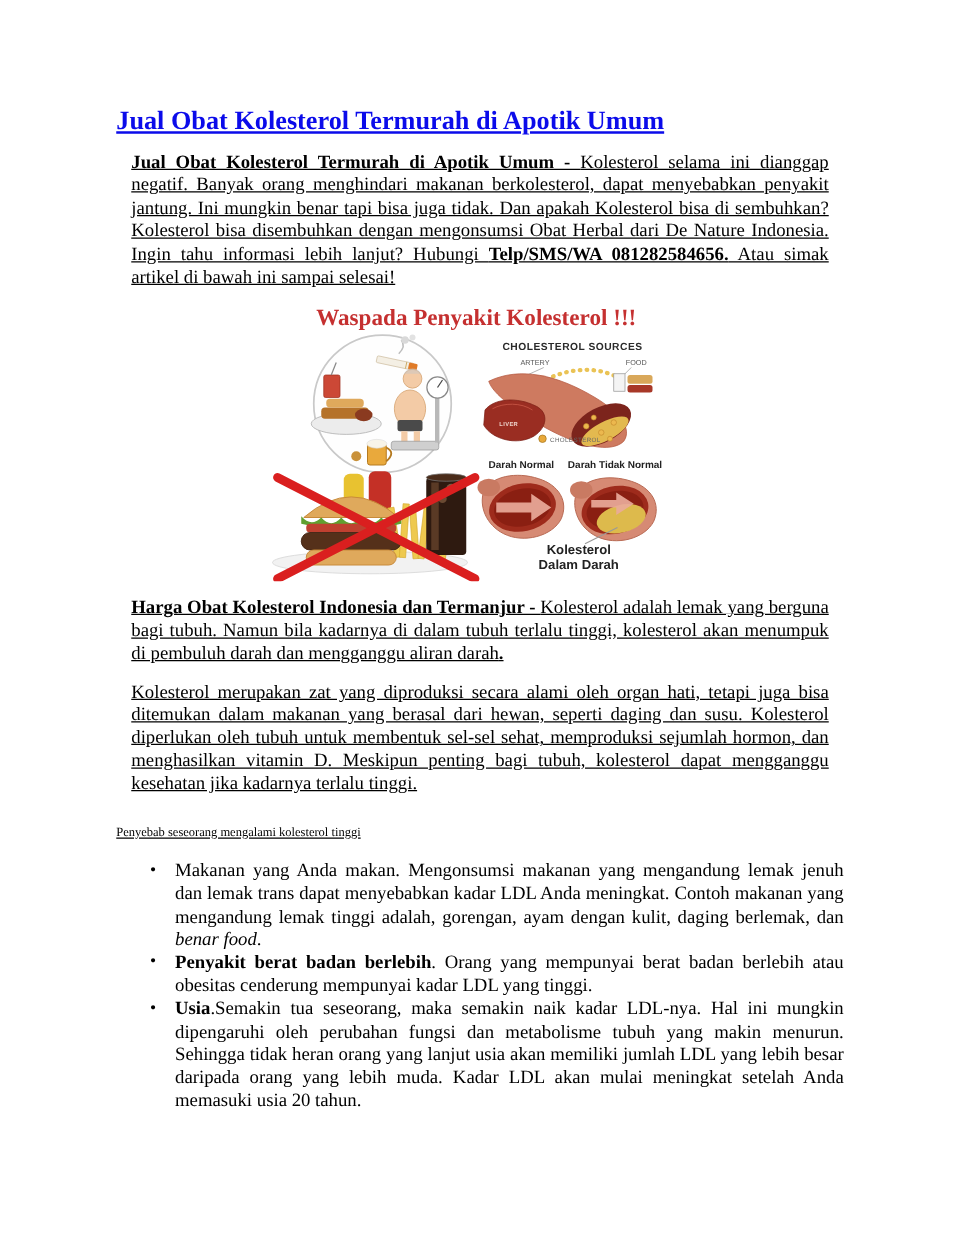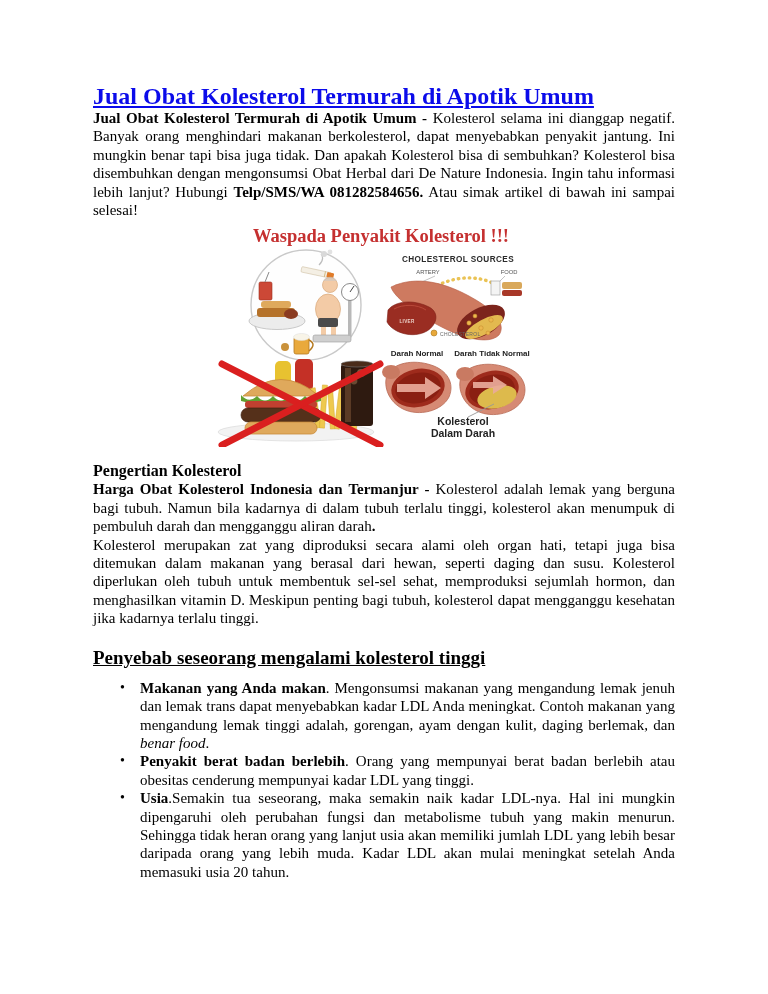--- a/index.html
+++ b/index.html
@@ -8,35 +8,35 @@
   }
   *{box-sizing:border-box;}
   html,body{margin:0;padding:0;background:#ffffff;}
   .page{
     width:768px;height:994px;margin:0 auto;background:#ffffff;
     padding:84px 93px 0 93px;
     font-family:"Liberation Serif", serif;color:#000;
     overflow:hidden;position:relative;
   }
   h1.doc-title{
-    margin:0;font-size:24px;line-height:25px;font-weight:bold;
+    margin:0;font-size:21px;line-height:25px;font-weight:bold;
     color:var(--link-blue);text-decoration:underline;
     font-family:"Liberation Serif", serif;
   }
   p.body-par{
-    margin:0;font-size:15px;line-height:18.4px;text-align:justify;
+    margin:12px;font-size:15px;line-height:18.4px;text-align:justify;text-decoration:underline;
   }
   .intro{margin-top:18px;}
   .s1p1{margin-top:11px;}
   .s1p2{margin-top:0;}
   h2.sec-heading{
     margin:14px 0 0 0;font-size:16px;line-height:19px;font-weight:bold;
   }
   h3.sub-heading{
-    margin:20px 0 0 0;font-size:19px;line-height:19px;font-weight:bold;
+    margin:20px 0 0 0;font-size:10px;line-height:19px;font-weight:normal;
     text-decoration:underline;
   }
   .lead{margin-top:15px;}
   ul.cause-list{
     margin:12px 0 0 0;padding:0 0 0 25px;list-style:none;
   }
   ul.cause-list li{
     position:relative;padding-left:22px;font-size:15px;line-height:18.4px;
     text-align:justify;
   }
@@ -195,32 +195,31 @@
           <ellipse cx="306" cy="172" rx="20" ry="11" transform="rotate(-14 306 172)" fill="#ddba4c"></ellipse>
           <path d="M282,157 L302,157 L302,151 L316,160 L302,169 L302,163 L282,163 Z" fill="#e9aa9a" opacity="0.92"></path>
         </g>
         <line x1="303" y1="179" x2="277" y2="192" stroke="#999" stroke-width="0.9"></line>
         <text x="272" y="200" text-anchor="middle" class="lbl-caption">Kolesterol</text>
         <text x="272" y="212" text-anchor="middle" class="lbl-caption">Dalam Darah</text>
       </g>
     </svg>
   </div>
 
-  <h2 class="sec-heading">Pengertian Kolesterol</h2>
 
   <p class="body-par s1p1"><span style="font-weight: bold;">Harga Obat Kolesterol Indonesia dan Termanjur - </span><span>Kolesterol adalah lemak yang berguna bagi tubuh. Namun bila kadarnya di dalam tubuh terlalu tinggi, kolesterol akan menumpuk di pembuluh darah dan mengganggu aliran darah</span><span style="font-weight: bold;">.</span></p>
   <p class="body-par s1p2"><span>Kolesterol merupakan zat yang diproduksi secara alami oleh organ hati, tetapi juga bisa ditemukan dalam makanan yang berasal dari hewan, seperti daging dan susu. Kolesterol diperlukan oleh tubuh untuk membentuk sel-sel sehat, memproduksi sejumlah hormon, dan menghasilkan vitamin D. Meskipun penting bagi tubuh, kolesterol dapat mengganggu kesehatan jika kadarnya terlalu tinggi.</span></p>
 
   <h3 class="sub-heading">Penyebab seseorang mengalami kolesterol tinggi</h3>
 
 
   <ul class="cause-list">
     <li>
       <span class="dot">•</span>
-      <span><span style="font-weight: bold;">Makanan yang Anda makan</span><span>. Mengonsumsi makanan yang mengandung lemak jenuh dan lemak trans dapat menyebabkan kadar LDL Anda meningkat. Contoh makanan yang mengandung lemak tinggi adalah, gorengan, ayam dengan kulit, daging berlemak, dan </span><span style="font-style: italic;">benar food</span><span>.</span></span>
+      <span><span style="font-weight: normal;">Makanan yang Anda makan</span><span>. Mengonsumsi makanan yang mengandung lemak jenuh dan lemak trans dapat menyebabkan kadar LDL Anda meningkat. Contoh makanan yang mengandung lemak tinggi adalah, gorengan, ayam dengan kulit, daging berlemak, dan </span><span style="font-style: italic;">benar food</span><span>.</span></span>
     </li>
     <li>
       <span class="dot">•</span>
       <span><span style="font-weight: bold;">Penyakit berat badan berlebih</span><span>. Orang yang mempunyai berat badan berlebih atau obesitas cenderung mempunyai kadar LDL yang tinggi.</span></span>
     </li>
     <li>
       <span class="dot">•</span>
       <span><span style="font-weight: bold;">Usia</span><span>.Semakin tua seseorang, maka semakin naik kadar LDL-nya. Hal ini mungkin dipengaruhi oleh perubahan fungsi dan metabolisme tubuh yang makin menurun. Sehingga tidak heran orang yang lanjut usia akan memiliki jumlah LDL yang lebih besar daripada orang yang lebih muda. Kadar LDL akan mulai meningkat setelah Anda memasuki usia 20 tahun.</span></span>
     </li>
   </ul>

